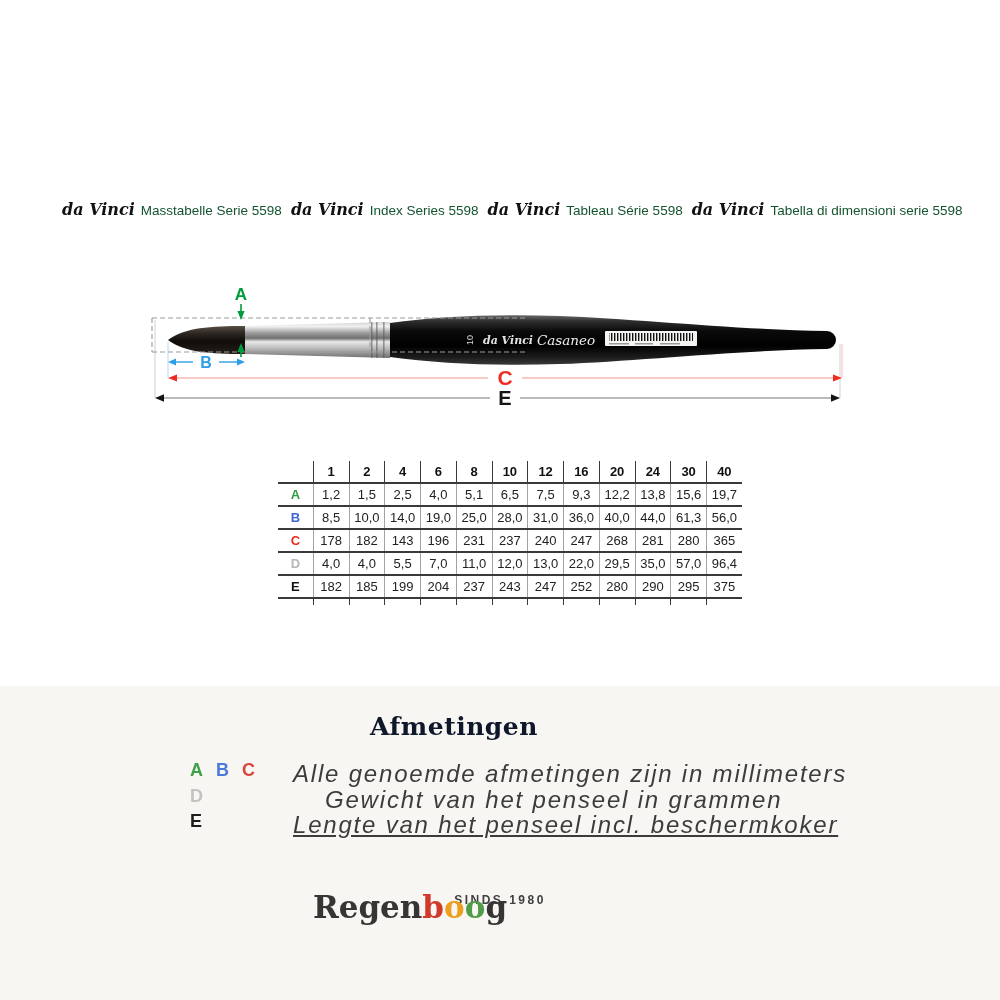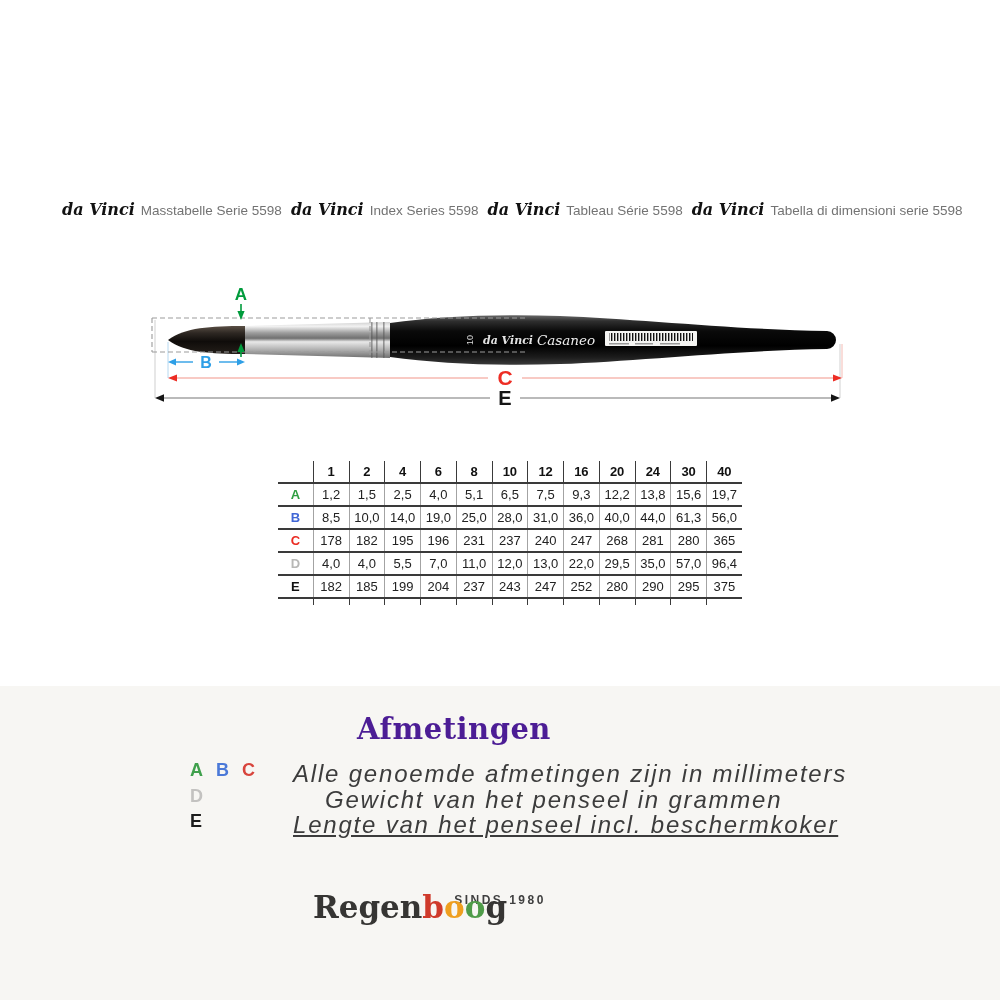--- a/index.html
+++ b/index.html
@@ -11,21 +11,21 @@
   }
   
   .lang-header{
     position:absolute;left:62px;top:200px;width:900px;
     display:flex;align-items:baseline;white-space:nowrap;
   }
   .lang-header .brand{
     font-family:"DejaVu Serif",serif;font-style:italic;font-weight:bold;
     font-size:16px;letter-spacing:0px;color:#111;margin-right:6px;
   }
-  .lang-header .lbl{font-size:13.5px;color:#737373;margin-right:9px;}
+  .lang-header .lbl{font-size:13.5px;color:#14532d;margin-right:9px;}
   
   .figure{position:absolute;left:140px;top:280px;width:720px;height:140px;}
   
   .table-wrap{position:absolute;left:278px;top:461px;}
   table.size-table{border-collapse:collapse;table-layout:fixed;}
   table.size-table th,table.size-table td{
     width:34.75px;height:21px;padding:0;margin:0;text-align:center;vertical-align:middle;
     font-size:13px;line-height:21px;
   }
   table.size-table th.corner{width:26px;border:none;border-bottom:2px solid #3a3a3a;}
@@ -35,21 +35,21 @@
   table.size-table tr.stub td{height:6px;border-bottom:none;}
   table.size-table tr.stub td.v{border-left:1px solid #3a3a3a;}
   table.size-table tr.stub td.c{border:none;}
   
   .bottom-section{
     position:absolute;left:0;top:686px;width:1000px;height:314px;
     background:#f7f6f3;
   }
   .section-title{
     position:absolute;left:0;top:712px;width:908px;text-align:center;
-    font-family:"DejaVu Serif",serif;font-weight:bold;font-size:29px;color:#4c1d95;
+    font-family:"DejaVu Serif",serif;font-weight:bold;font-size:25px;color:#0f172a;
     letter-spacing:0.5px;
   }
   .legend-letter{
     position:absolute;font-size:18px;font-weight:bold;font-family:"Liberation Sans",sans-serif;
   }
   .legend-text{
     position:absolute;left:293px;font-size:24px;font-style:italic;color:#3c3c3c;
     letter-spacing:1.8px;white-space:nowrap;
   }
   .lt-green{color:#3fa04c;} .lt-blue{color:#4b79d8;} .lt-red{color:#d8443c;}
@@ -219,21 +219,21 @@
           <td class="val">36,0</td>
           <td class="val">40,0</td>
           <td class="val">44,0</td>
           <td class="val">61,3</td>
           <td class="val">56,0</td>
         </tr>
         <tr>
           <th class="rowlabel" style="color: rgb(234, 42, 33);">C</th>
           <td class="val">178</td>
           <td class="val">182</td>
-          <td class="val">195</td>
+          <td class="val">143</td>
           <td class="val">196</td>
           <td class="val">231</td>
           <td class="val">237</td>
           <td class="val">240</td>
           <td class="val">247</td>
           <td class="val">268</td>
           <td class="val">281</td>
           <td class="val">280</td>
           <td class="val">365</td>
         </tr>

